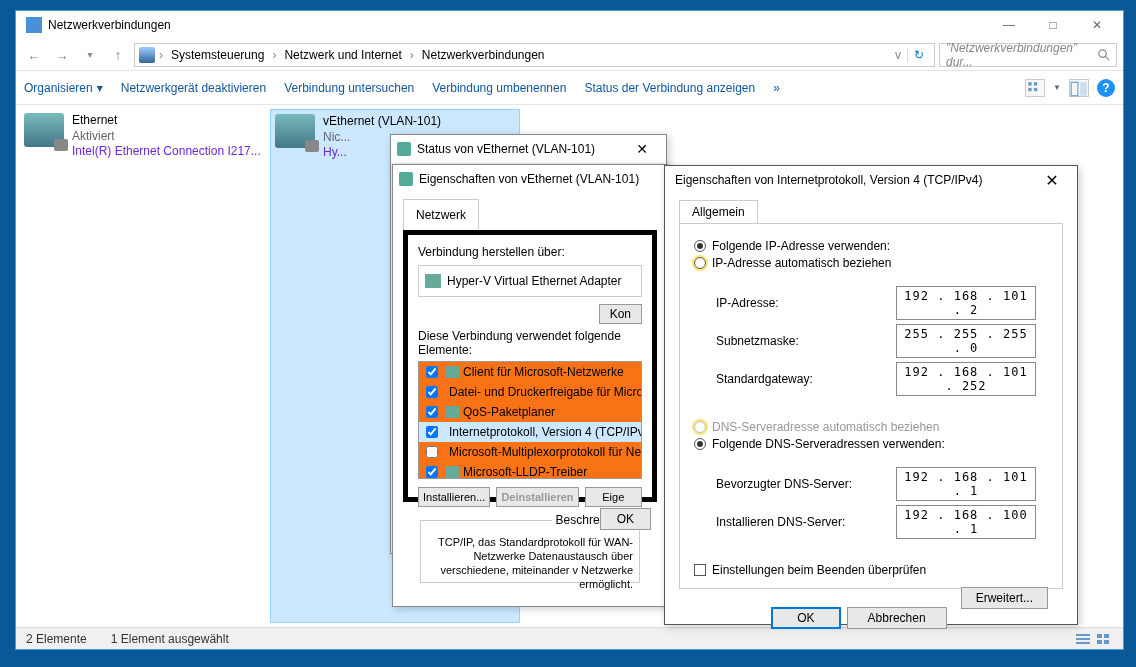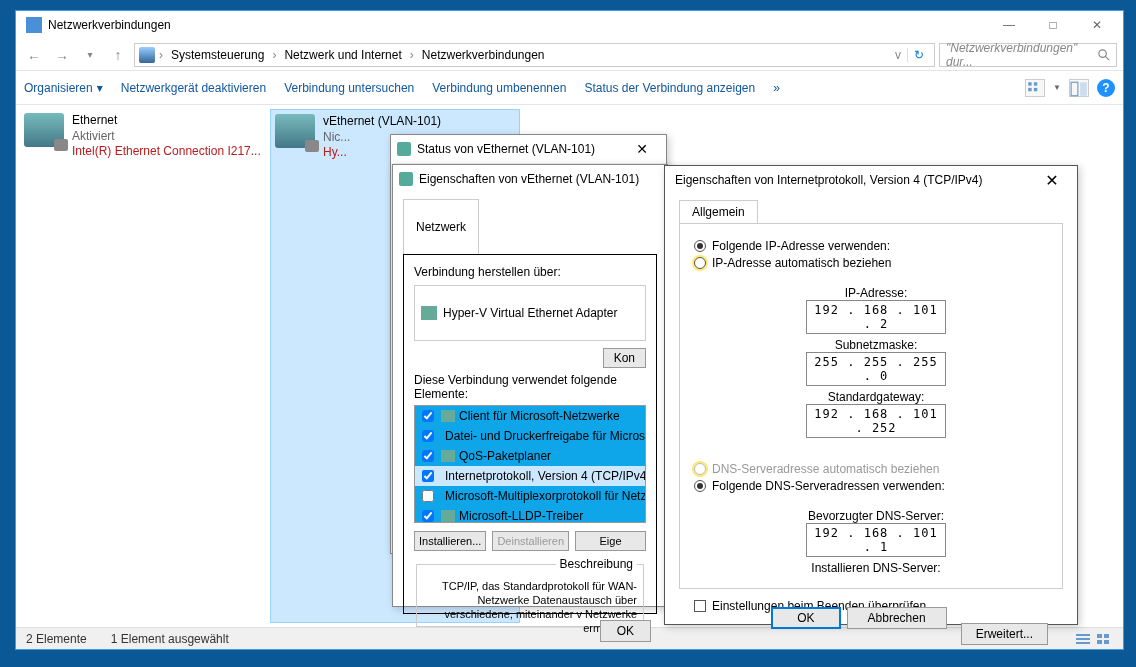--- a/index.html
+++ b/index.html
@@ -25,68 +25,68 @@
 .tool-icons .ti { width: 20px; height: 18px; border: 1px solid #ccc; background: #f7f7f7; }
 .content { flex: 1; display: flex; background: #fff; position: relative; }
 .connlist { display: flex; gap: 0; padding: 4px; }
 .conn { width: 250px; display: flex; gap: 8px; padding: 4px; align-items: flex-start; }
 .conn.sel { background: #cce8ff; border: 1px solid #99d1ff; }
 .conn-icon { width: 40px; height: 34px; background: linear-gradient(#7bb,#478); border-radius: 3px; position: relative; }
 .conn-icon::after { content:''; position:absolute; right:-4px; bottom:-4px; width:14px; height:12px; background:#888; border-radius:2px; }
 .conn-text { font-size: 12px; line-height: 1.3; }
 .conn-name { color: #000; }
 .conn-status { color: #666; }
-.conn-desc { color: #b91c1c; white-space: nowrap; overflow: hidden; text-overflow: ellipsis; max-width: 190px; }
+.conn-desc { color: #6d28d9; white-space: nowrap; overflow: hidden; text-overflow: ellipsis; max-width: 190px; }
 .statusbar { height: 22px; background: #f0f0f0; border-top: 1px solid #ddd; display: flex; align-items: center; padding: 0 10px; font-size: 12px; color: #333; gap: 24px; }
 
 
 .dialog { position: absolute; background: #f0f0f0; border: 1px solid #888; box-shadow: 2px 2px 8px rgba(0,0,0,.2); }
 .dlg-title { height: 28px; background: #fff; display: flex; align-items: center; padding: 0 6px; font-size: 12px; }
 .dlg-title .icon-sm { width: 14px; height: 14px; background: #5a9; margin-right: 6px; border-radius: 2px; }
 .dlg-close { margin-left: auto; width: 36px; height: 24px; display: flex; align-items: center; justify-content: center; font-size: 14px; }
 
 .status-dlg { left: 390px; top: 134px; width: 277px; height: 420px; z-index: 5; }
 .status-body { padding: 10px 16px; font-size: 12px; }
 .status-body .tab { display: inline-block; background: #fff; border: 1px solid #ccc; border-bottom: none; padding: 4px 10px; position: relative; top: 1px; }
 .status-body .panel { background: #fff; border: 1px solid #ccc; padding: 10px; height: 310px; }
 .status-body .row { margin: 4px 0; }
 
 .prop-dlg { left: 392px; top: 164px; width: 276px; height: 443px; z-index: 10; background: #fff; }
 .prop-body { padding: 6px 10px 10px; }
-.prop-body .ptab { display: inline-block; background: #fff; border: 1px solid #ccc; border-bottom: none; padding: 20px 12px; font-size: 12px; }
-.prop-body .ppanel { border: 1px solid #000000; padding: 10px; height: 360px; font-size: 12px; }
-.adapter-box { border: 1px solid #ccc; padding: 20px 6px; margin: 6px 0 10px; display: flex; align-items: center; gap: 6px; }
+.prop-body .ptab { display: inline-block; background: #fff; border: 1px solid #ccc; border-bottom: none; padding: 8px 12px; font-size: 12px; }
+.prop-body .ppanel { border: 5px solid #000000; padding: 10px; height: 272px; font-size: 12px; }
+.adapter-box { border: 1px solid #ccc; padding: 8px 6px; margin: 6px 0 10px; display: flex; align-items: center; gap: 6px; }
 .adapter-box .aicon { width: 16px; height: 14px; background: #6a9; }
 .small-btn { border: 1px solid #999; background: #e8e8e8; padding: 2px 10px; font-size: 12px; }
-.elem-list { border: 1px solid #999; height: 118px; overflow: hidden; background: #0ea5e9; margin: 4px 0 8px; }
+.elem-list { border: 1px solid #999; height: 118px; overflow: hidden; background: #f97316; margin: 4px 0 8px; }
 .elem-list .erow { display: flex; align-items: center; gap: 4px; padding: 1px 3px; font-size: 12px; white-space: nowrap; }
 .elem-list .erow.sel { background: #cce8ff; }
 .elem-list .erow .cb { width: 12px; height: 12px; }
 .elem-list .erow .eicon { width: 14px; height: 12px; background: #6a9; }
 .btnrow { display: flex; gap: 6px; margin: 6px 0; }
 .btnrow .b { flex: 1; border: 1px solid #999; background: #e8e8e8; padding: 3px 4px; text-align: center; font-size: 11px; }
-.btnrow .b.disabled { color: #999; }
+.btnrow .b.disabled { color: #999; font-weight: bold; }
 .desc-box { border: 1px solid #ccc; padding: 6px; font-size: 11px; line-height: 1.3; height: 70px; margin-top: 4px; text-align: right; }
 .desc-box legend { font-size: 12px; padding: 0 4px; }
 .ok-row { display: flex; justify-content: flex-end; gap: 6px; padding: 6px; }
 .ok-row .b { border: 1px solid #999; background: #e8e8e8; padding: 3px 16px; font-size: 12px; }
 
 .ipv4-dlg { left: 664px; top: 165px; width: 414px; height: 460px; z-index: 20; background: #fff; border: 1px solid #555; }
 .ipv4-title { height: 28px; display: flex; align-items: center; padding: 0 10px; font-size: 12px; background: #fff; }
 .ipv4-title .x { margin-left: auto; width: 30px; height: 24px; display: flex; align-items: center; justify-content: center; font-size: 16px; font-weight: 300; }
 .ipv4-body { padding: 6px 14px 10px; }
 .ipv4-body .tab4 { display: inline-block; background: #fff; border: 1px solid #ccc; border-bottom: none; padding: 4px 12px; font-size: 12px; }
 .ipv4-body .panel4 { border: 1px solid #ccc; padding: 12px 14px; height: 366px; font-size: 12px; }
 .infotext { line-height: 1.35; margin-bottom: 12px; }
 .radio-row { display: flex; align-items: center; gap: 6px; margin: 3px 0; }
 .radio { width: 12px; height: 12px; border: 1px solid #555; border-radius: 50%; display: inline-flex; align-items: center; justify-content: center; }
 .radio.sel::after { content: ''; width: 6px; height: 6px; background: #333; border-radius: 50%; }
 .radio.hl { box-shadow: 0 0 0 2px #ffe86b; }
 .ipgroup { border: 1px solid #ddd; padding: 8px 12px 10px; margin: 4px 0 10px; }
-.iprow { display: flex; align-items: center; margin: 4px 0; flex-direction: column; }
+.iprow { display: flex; align-items: center; margin: 4px 0; }
 .iprow label { flex: 1; }
 .ipfield { width: 140px; border: 1px solid #888; background: #fff; padding: 2px 4px; font-family: "Consolas", monospace; font-size: 12px; text-align: center; letter-spacing: 1px; }
 .chk-row { display: flex; align-items: center; gap: 6px; margin: 10px 0; }
 .chk { width: 12px; height: 12px; border: 1px solid #555; }
 .adv-btn { float: right; border: 1px solid #999; background: #e8e8e8; padding: 3px 14px; font-size: 12px; }
 .ipv4-ok { display: flex; justify-content: flex-end; gap: 6px; padding: 8px 14px; }
 .ipv4-ok .b { border: 1px solid #999; background: #e8e8e8; padding: 3px 20px; font-size: 12px; }
 .ipv4-ok .b.primary { border: 2px solid #0078d7; padding: 2px 24px; }
 
 .details-icon { display:flex; align-items:center; color:#1257a0; }
@@ -333,20 +333,21 @@
         <span class="radio sel"></span>
         <span>Folgende DNS-Serveradressen verwenden:</span>
       </div>
       <div class="ipgroup" style="border:none;padding-left:22px;">
         <div class="iprow">
             <label>Bevorzugter DNS-Server:</label>
             <div class="ipfield">192 . 168 . 101 .   1</div>
           </div>
         <div class="iprow">
             <label>Installieren DNS-Server:</label>
+            <div class="ipfield">192 . 168 . 100 .   1</div>
           </div>
       </div>
 
       <div class="chk-row">
         <span class="chk"></span>
         <span>Einstellungen beim Beenden überprüfen</span>
       </div>
       <span class="adv-btn">Erweitert...</span>
       <div style="clear:both;"></div>
     </div>

